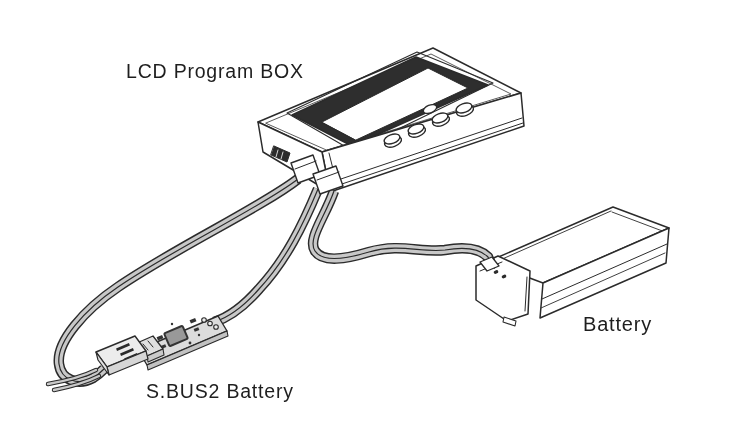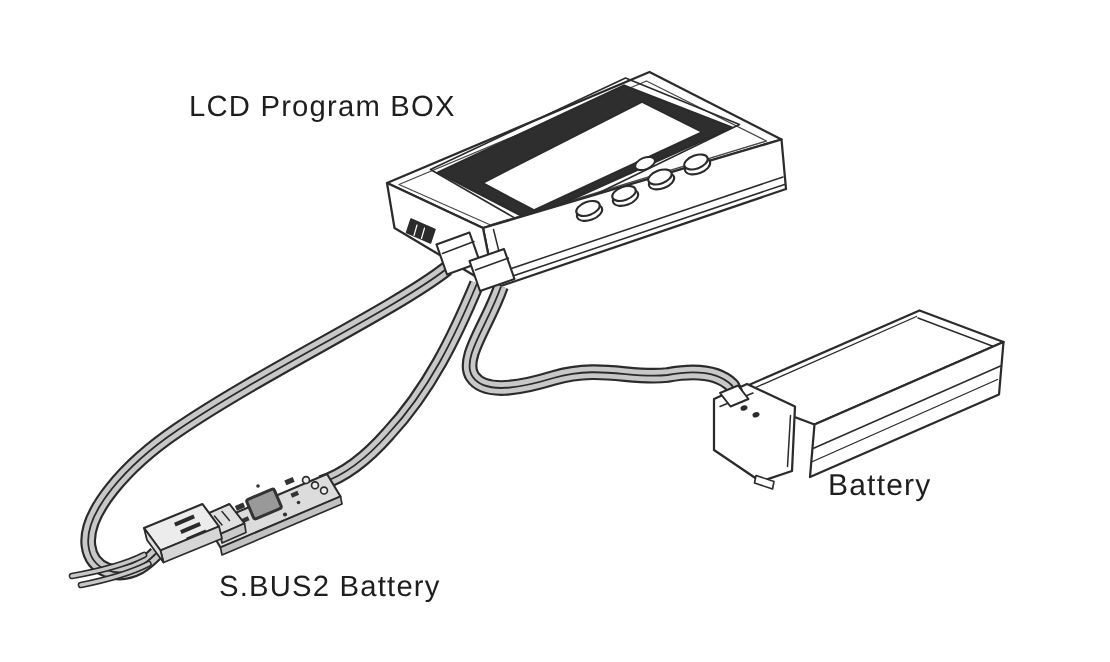--- a/index.html
+++ b/index.html
@@ -14,21 +14,21 @@
   .label{
     position:absolute;
     color:#1e1e1e;
     font-size:19.5px;
     font-weight:500;
     letter-spacing:0.8px;
     white-space:nowrap;
     user-select:none;
   }
   #label-lcd{left:126px;top:60px;}
-  #label-battery{left:552px;top:313px;font-size:20px;}
+  #label-battery{left:583px;top:313px;font-size:20px;}
   #label-sbus2{left:146px;top:380px;}
 </style>
 </head>
 <body>
 
 <div class="stage">
 
 <svg width="740" height="441" viewBox="0 0 740 441">
   <g fill="none" stroke="#2b2b2b" stroke-width="1.5" stroke-linejoin="round" stroke-linecap="round">
 

